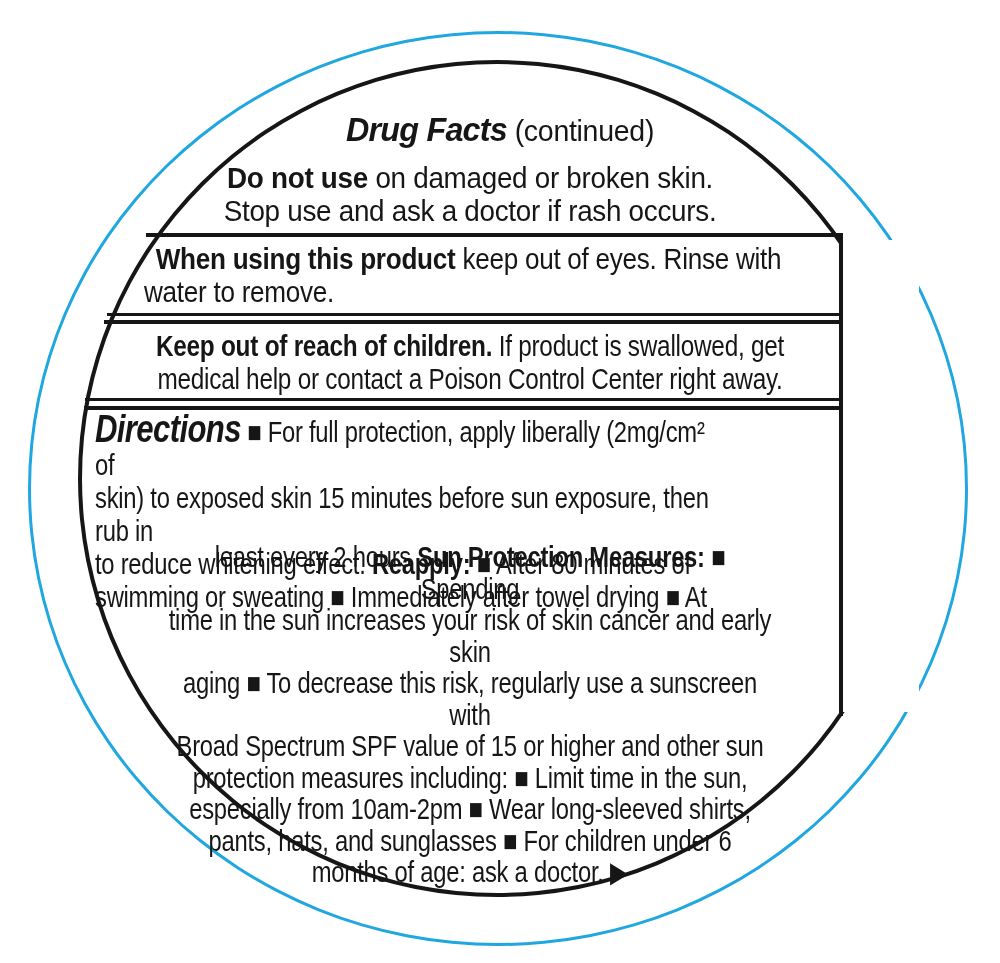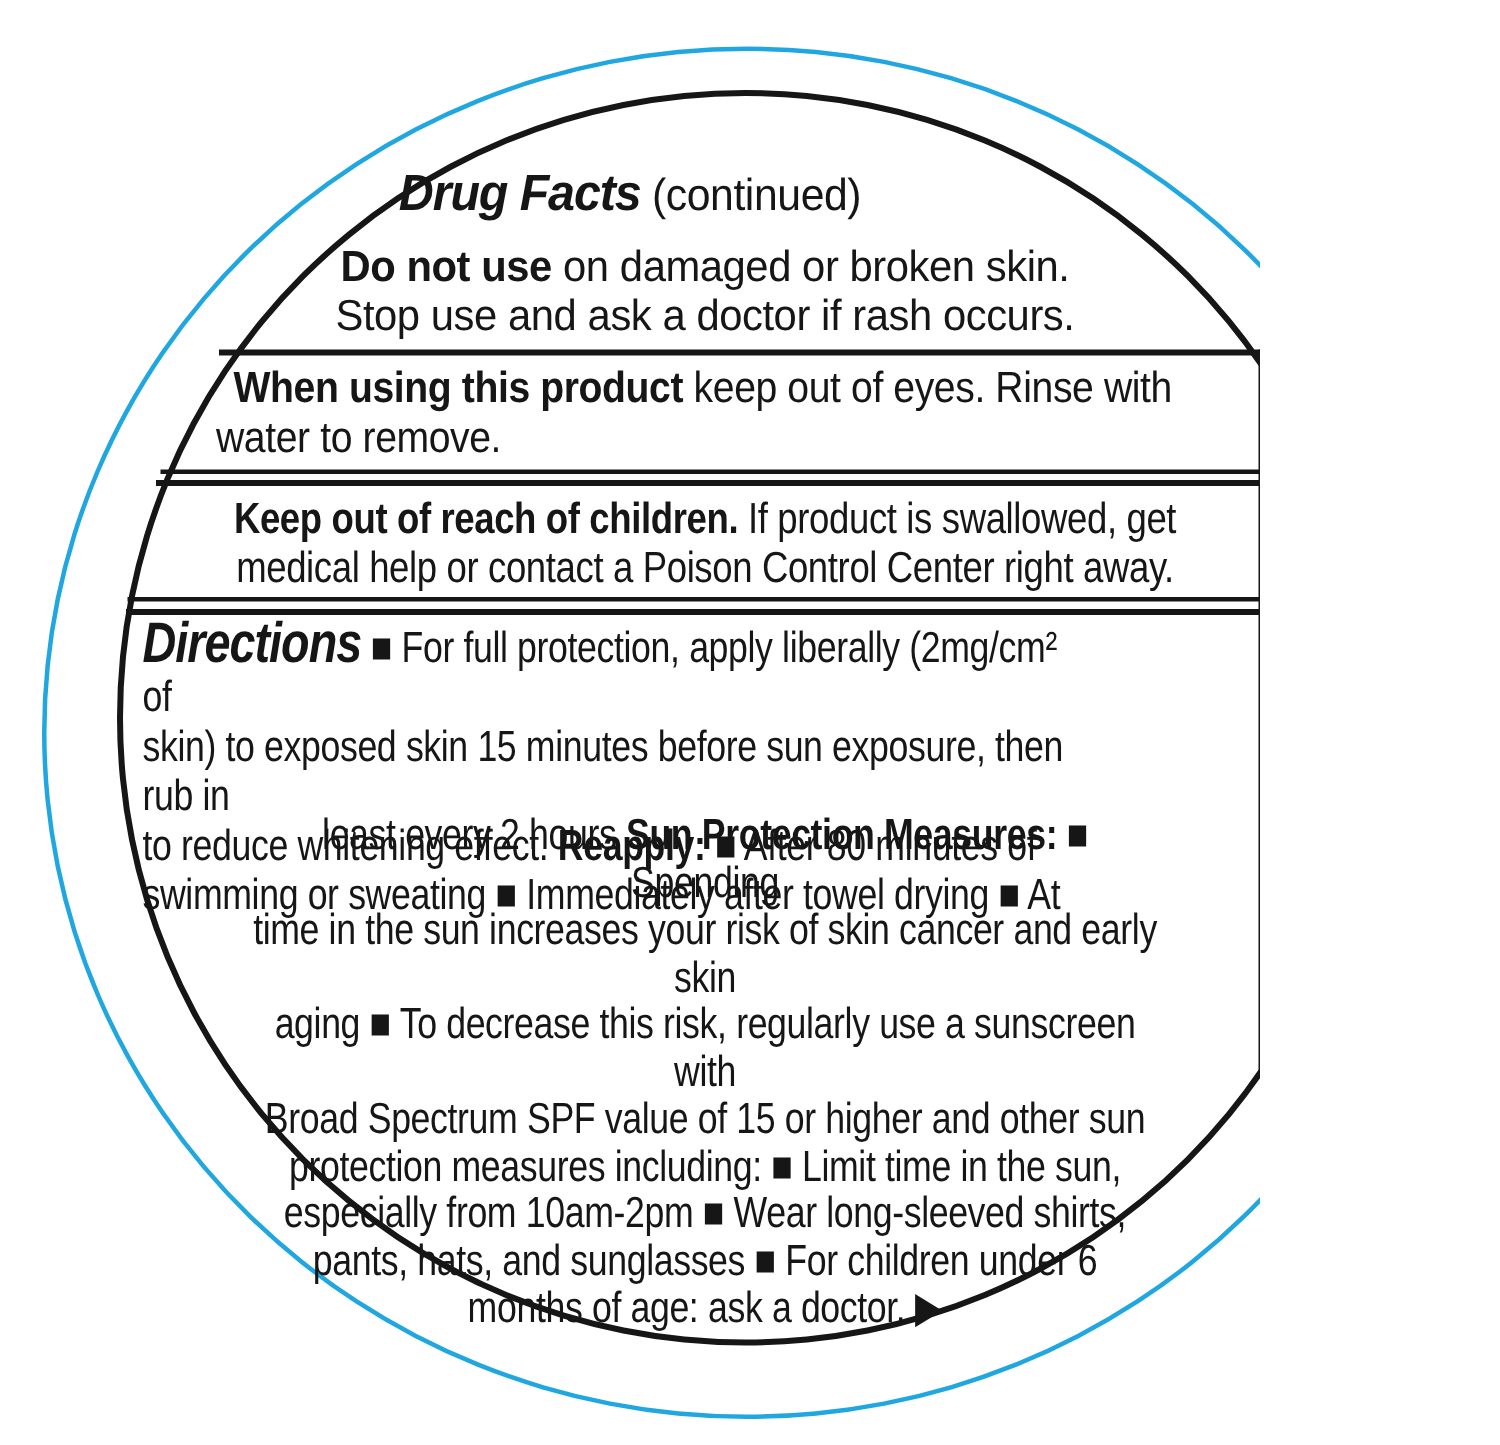--- a/index.html
+++ b/index.html
@@ -1,18 +1,18 @@
 <!DOCTYPE html>
 <html><head>
 <meta charset="utf-8">
 <style>
   html,body{margin:0;padding:0;background:#ffffff;}
   #canvas{
     position:relative;
-    width:840px;height:963px;
+    width:1000px;height:963px;
     background:#ffffff;
     overflow:hidden;
     font-family:"Liberation Sans","DejaVu Sans",sans-serif;
     color:#161616;
   }
   
   .ring-outer{
     position:absolute;left:28px;top:31px;width:934px;height:909px;
     border:3px solid #21a7e0;border-radius:50%;
   }

